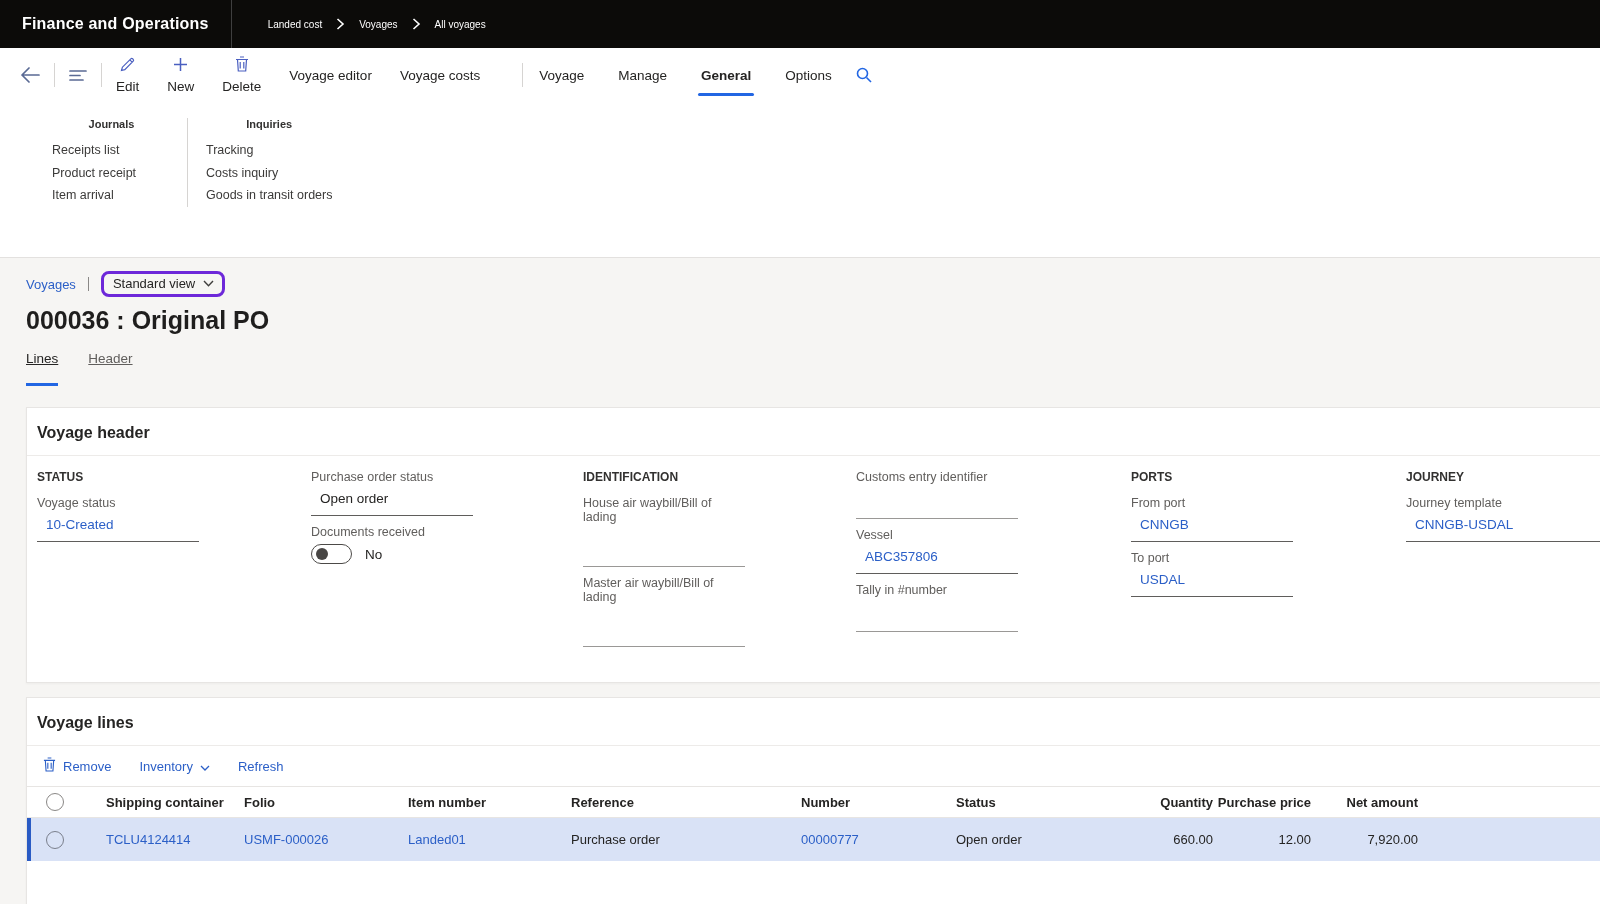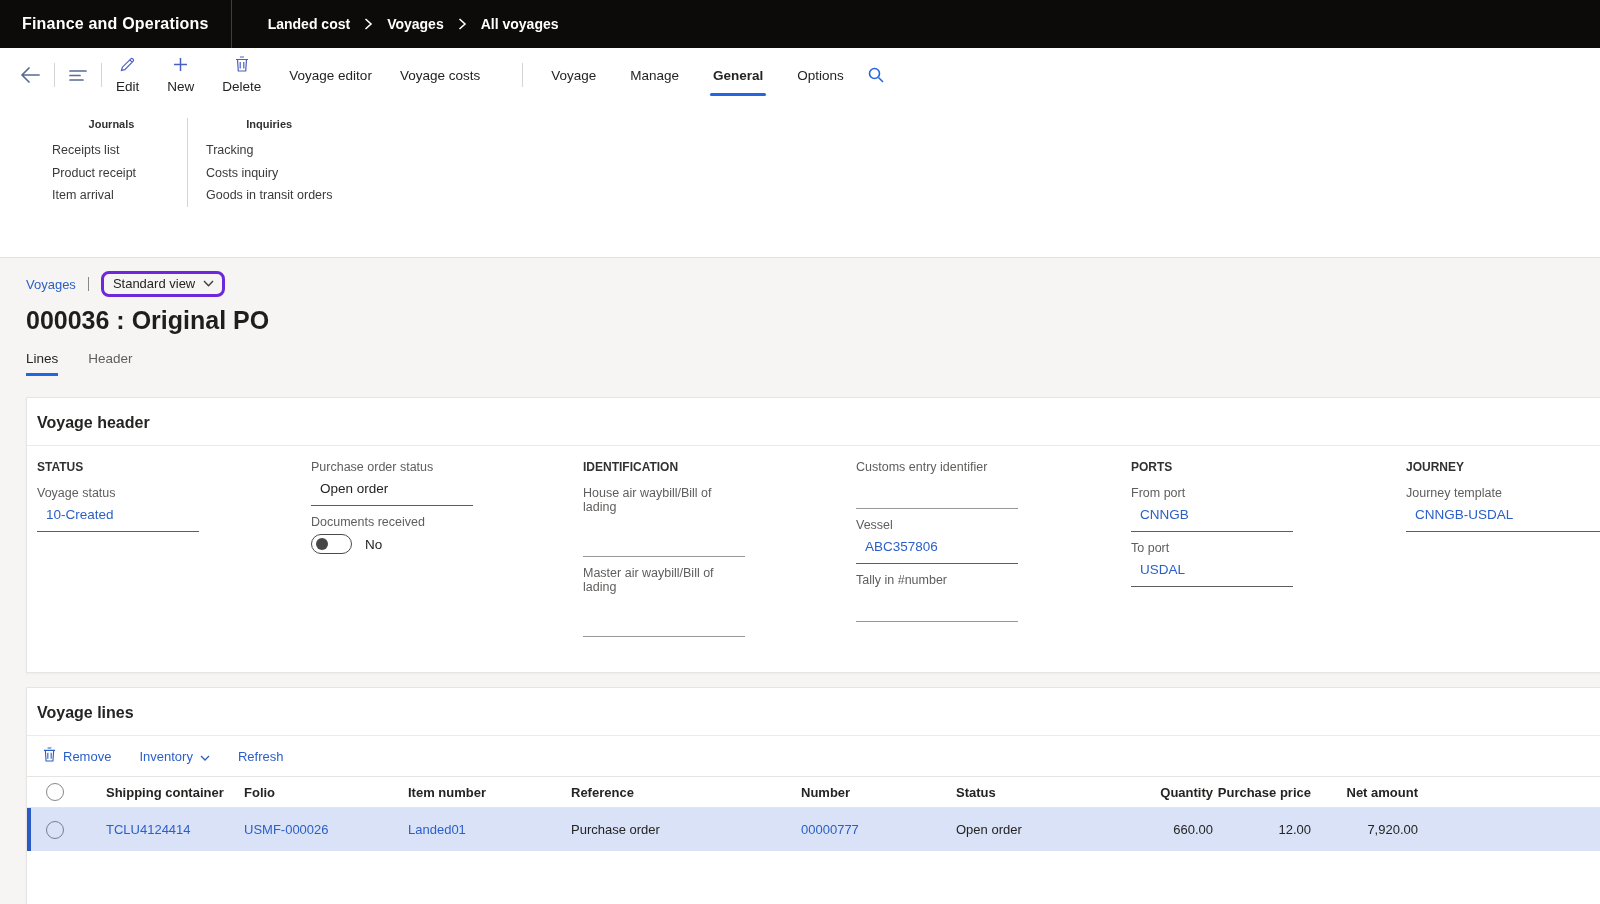--- a/index.html
+++ b/index.html
@@ -9,31 +9,31 @@
     background: #f6f5f3;
     color: #252423;
     overflow: hidden;
   }
   
   .topbar {
     height: 48px; background: #0c0b09; display: flex; align-items: center; color: #fff;
   }
   .app-title { font-size: 16px; font-weight: bold; padding: 0 22px; letter-spacing: .2px; }
   .topbar-sep { width: 1px; height: 48px; background: #3f3f3f; margin-right: 36px; }
-  .crumbs { display: flex; align-items: center; gap: 14px; font-size: 14px; font-weight: bold; }
+  .crumbs { display: flex; align-items: center; gap: 14px; font-size: 10px; }
   .crumb { cursor: pointer; }
   .crumb-chevron svg { display: block; }
   
   .ribbon { background: #fff; height: 210px; position: relative; border-bottom: 1px solid #e3e1df; }
   .cmdbar { display: flex; align-items: center; height: 54px; padding-left: 20px; font-size: 13.5px; }
   .cmd-icon-btn { display: flex; align-items: center; cursor: pointer; color: #5a6a94; }
   .cmd-sep { width: 1px; height: 24px; background: #d6d4d2; margin: 0 14px; }
   .cmd-item { display: flex; align-items: center; gap: 7px; margin-right: 28px; cursor: pointer; color: #252423; flex-direction: column; }
   .cmd-item .ic { color: #4a5fc0; display: flex; }
-  .ribbon-tabs { display: flex; align-items: center; gap: 34px; margin-left: 14px; }
+  .ribbon-tabs { display: flex; align-items: center; gap: 34px; margin-left: 2px; }
   .ribbon-tab { cursor: pointer; position: relative; padding: 6px 0; }
   .ribbon-tab.active { font-weight: bold; }
   .ribbon-tab.active::after {
     content: ""; position: absolute; left: -3px; right: -3px; bottom: -7px; height: 3px;
     background: #2266E3; border-radius: 2px;
   }
   .cmd-search { margin-left: 24px; color: #2266E3; cursor: pointer; display: flex; }
   
   .flyout { position: absolute; left: 52px; top: 70px; display: flex; }
   .flyout-col { display: flex; flex-direction: column; }
@@ -47,21 +47,21 @@
   .nav-row { display: flex; align-items: center; font-size: 13px; height: 26px; }
   .list-link { color: #2b5fc7; cursor: pointer; }
   .nav-pipe { width: 1px; height: 14px; background: #8a8886; margin: 0 12px; }
   .view-pill {
     display: flex; align-items: center; gap: 8px; border: 3px solid #6d28d9; border-radius: 8px;
     padding: 2px 8px 3px 9px; font-size: 13px; cursor: pointer; background: #fff0;
   }
   .view-pill .chev { color: #3f3e3c; display: flex; }
   .page-title { font-size: 25px; font-weight: 600; color: #1f1e1d; margin: 9px 0 16px; }
   .page-tabs { display: flex; gap: 30px; font-size: 13.5px; margin-bottom: 21px; }
-  .page-tab { cursor: pointer; color: #605e5c; padding-bottom: 7px; }
+  .page-tab { cursor: pointer; color: #605e5c; padding-bottom: 17px; text-decoration: underline; }
   .page-tab.active { color: #252423; border-bottom: 3px solid #2266E3; }
   
   .card { background: #fff; border: 1px solid #e7e5e3; border-right: none; box-shadow: 0 1px 2px rgba(0,0,0,.04); }
   .card-head {
     font-size: 16px; font-weight: 600; color: #252423;
     padding: 16px 0 13px 10px; border-bottom: 1px solid #edebe9;
   }
   .card + .card-wrap { margin-top: 14px; }
   
   .vh-grid { display: grid; grid-template-columns: 274px 272px 273px 275px 275px 1fr; padding: 14px 0 26px 10px; }

